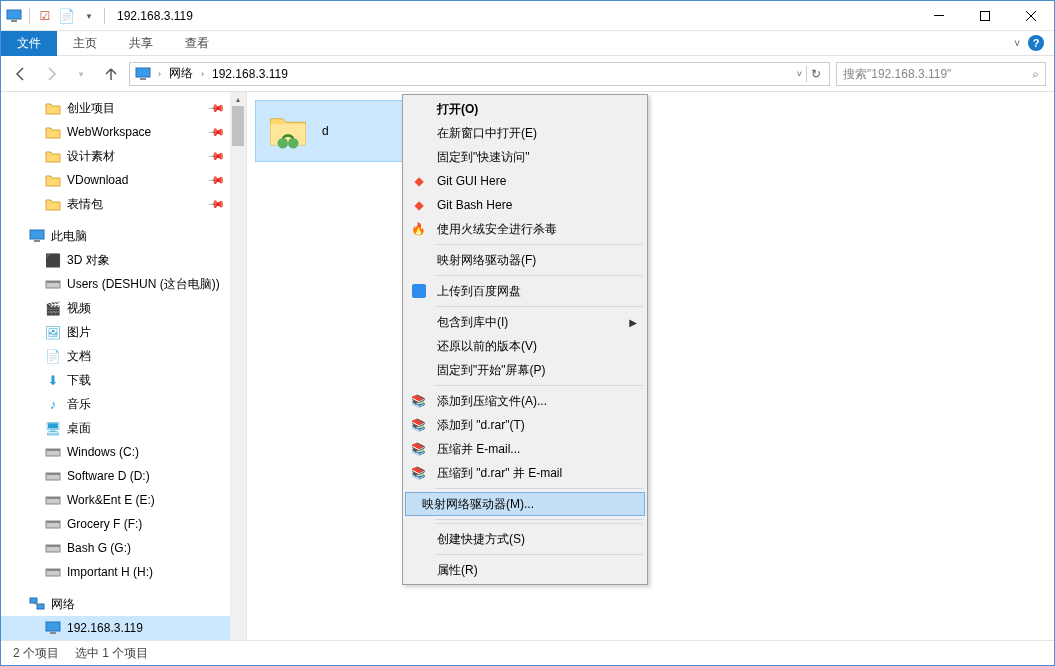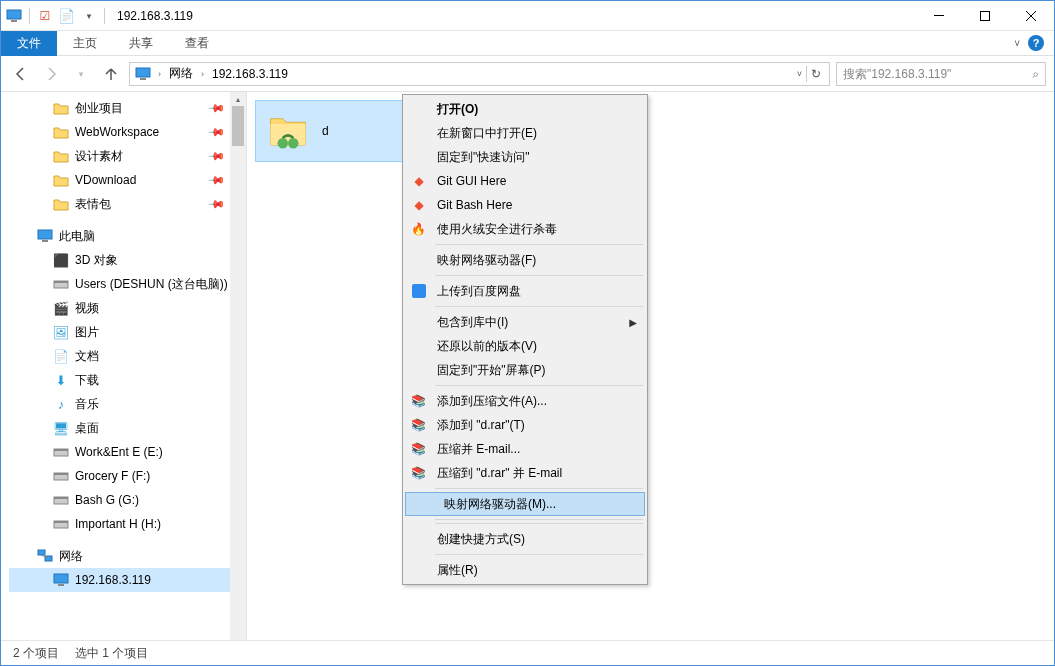--- a/index.html
+++ b/index.html
@@ -29,36 +29,36 @@
 .addr-seg { padding: 0 4px; display: flex; align-items: center; gap: 2px; }
 .addr-chev { color: #666; font-size: 9px; padding: 0 4px; }
 .addr-refresh { margin-left: auto; padding: 0 6px; color: #555; display: flex; align-items: center; gap: 4px; }
 .searchbar { width: 210px; height: 24px; border: 1px solid #ccc; display: flex; align-items: center; padding: 0 6px; color: #888; }
 .searchbar input { border: none; outline: none; flex: 1; font-size: 12px; color: #333; }
 .searchbar input::placeholder { color: #888; }
 
 
 .main { display: flex; height: 548px; }
 .sidebar { width: 246px; border-right: 1px solid #e5e5e5; overflow-y: auto; padding-top: 4px; }
-.sb-item { height: 24px; display: flex; align-items: center; padding-left: 28px; gap: 6px; margin-left: 8px; }
+.sb-item { height: 24px; display: flex; align-items: center; padding-left: 28px; gap: 6px; }
 .sb-item.indent { padding-left: 44px; }
 .sb-item.selected { background: #cce8ff; }
 .sb-icon { width: 16px; height: 16px; display: flex; align-items: center; justify-content: center; font-size: 13px; }
 .sb-pin { margin-left: auto; margin-right: 22px; color: #7a7a7a; font-size: 11px; transform: rotate(45deg); }
 .sb-spacer { height: 8px; }
 
 .content { flex: 1; padding: 8px; display: flex; gap: 0; align-items: flex-start; position: relative; }
 .folder-item { width: 270px; height: 62px; display: flex; align-items: center; padding: 4px 8px; gap: 10px; }
 .folder-item.selected { background: #cce8ff; border: 1px solid #99d1ff; }
 .folder-icon { width: 48px; height: 48px; display: flex; align-items: center; justify-content: center; position: relative; }
 
 
 .context-menu { position: absolute; left: 401px; top: 93px; width: 246px; background: #f0f0f0; border: 1px solid #a0a0a0; box-shadow: 2px 2px 4px rgba(0,0,0,0.2); padding: 2px; z-index: 1000; }
 .cm-item { height: 24px; display: flex; align-items: center; padding-left: 32px; position: relative; }
-.cm-item:hover, .cm-item.hover { background: #c4e0f6; border: 1px solid #7bb1e0; padding-left: 38px; }
+.cm-item:hover, .cm-item.hover { background: #c4e0f6; border: 1px solid #7bb1e0; padding-left: 16px; }
 .cm-bold { font-weight: bold; }
 .cm-sep { height: 1px; background: #d7d7d7; margin: 3px 2px 3px 30px; }
 .cm-icon { position: absolute; left: 6px; width: 16px; height: 16px; display: flex; align-items: center; justify-content: center; font-size: 12px; }
 .cm-arrow { margin-left: auto; padding-right: 8px; font-size: 10px; color: #333; }
 
 
 .statusbar { height: 26px; border-top: 1px solid #e5e5e5; display: flex; align-items: center; padding: 0 12px; gap: 16px; color: #444; }
 
 
 .folder-svg { width: 42px; height: 42px; }
@@ -269,20 +269,38 @@
           </span>
           <span>桌面</span>
         </div>
         <div class="sb-item indent">
           <span class="sb-icon">
             <svg class="drive-svg" viewBox="0 0 16 12">
               <rect x="1" y="3" width="14" height="7" fill="#ccc" stroke="#888"></rect>
               <rect x="1" y="3" width="14" height="2" fill="#888"></rect>
             </svg>
           </span>
+          <span>Windows (C:)</span>
+        </div>
+        <div class="sb-item indent">
+          <span class="sb-icon">
+            <svg class="drive-svg" viewBox="0 0 16 12">
+              <rect x="1" y="3" width="14" height="7" fill="#ccc" stroke="#888"></rect>
+              <rect x="1" y="3" width="14" height="2" fill="#888"></rect>
+            </svg>
+          </span>
+          <span>Software D (D:)</span>
+        </div>
+        <div class="sb-item indent">
+          <span class="sb-icon">
+            <svg class="drive-svg" viewBox="0 0 16 12">
+              <rect x="1" y="3" width="14" height="7" fill="#ccc" stroke="#888"></rect>
+              <rect x="1" y="3" width="14" height="2" fill="#888"></rect>
+            </svg>
+          </span>
           <span>Work&amp;Ent E (E:)</span>
         </div>
         <div class="sb-item indent">
           <span class="sb-icon">
             <svg class="drive-svg" viewBox="0 0 16 12">
               <rect x="1" y="3" width="14" height="7" fill="#ccc" stroke="#888"></rect>
               <rect x="1" y="3" width="14" height="2" fill="#888"></rect>
             </svg>
           </span>
           <span>Grocery F (F:)</span>

